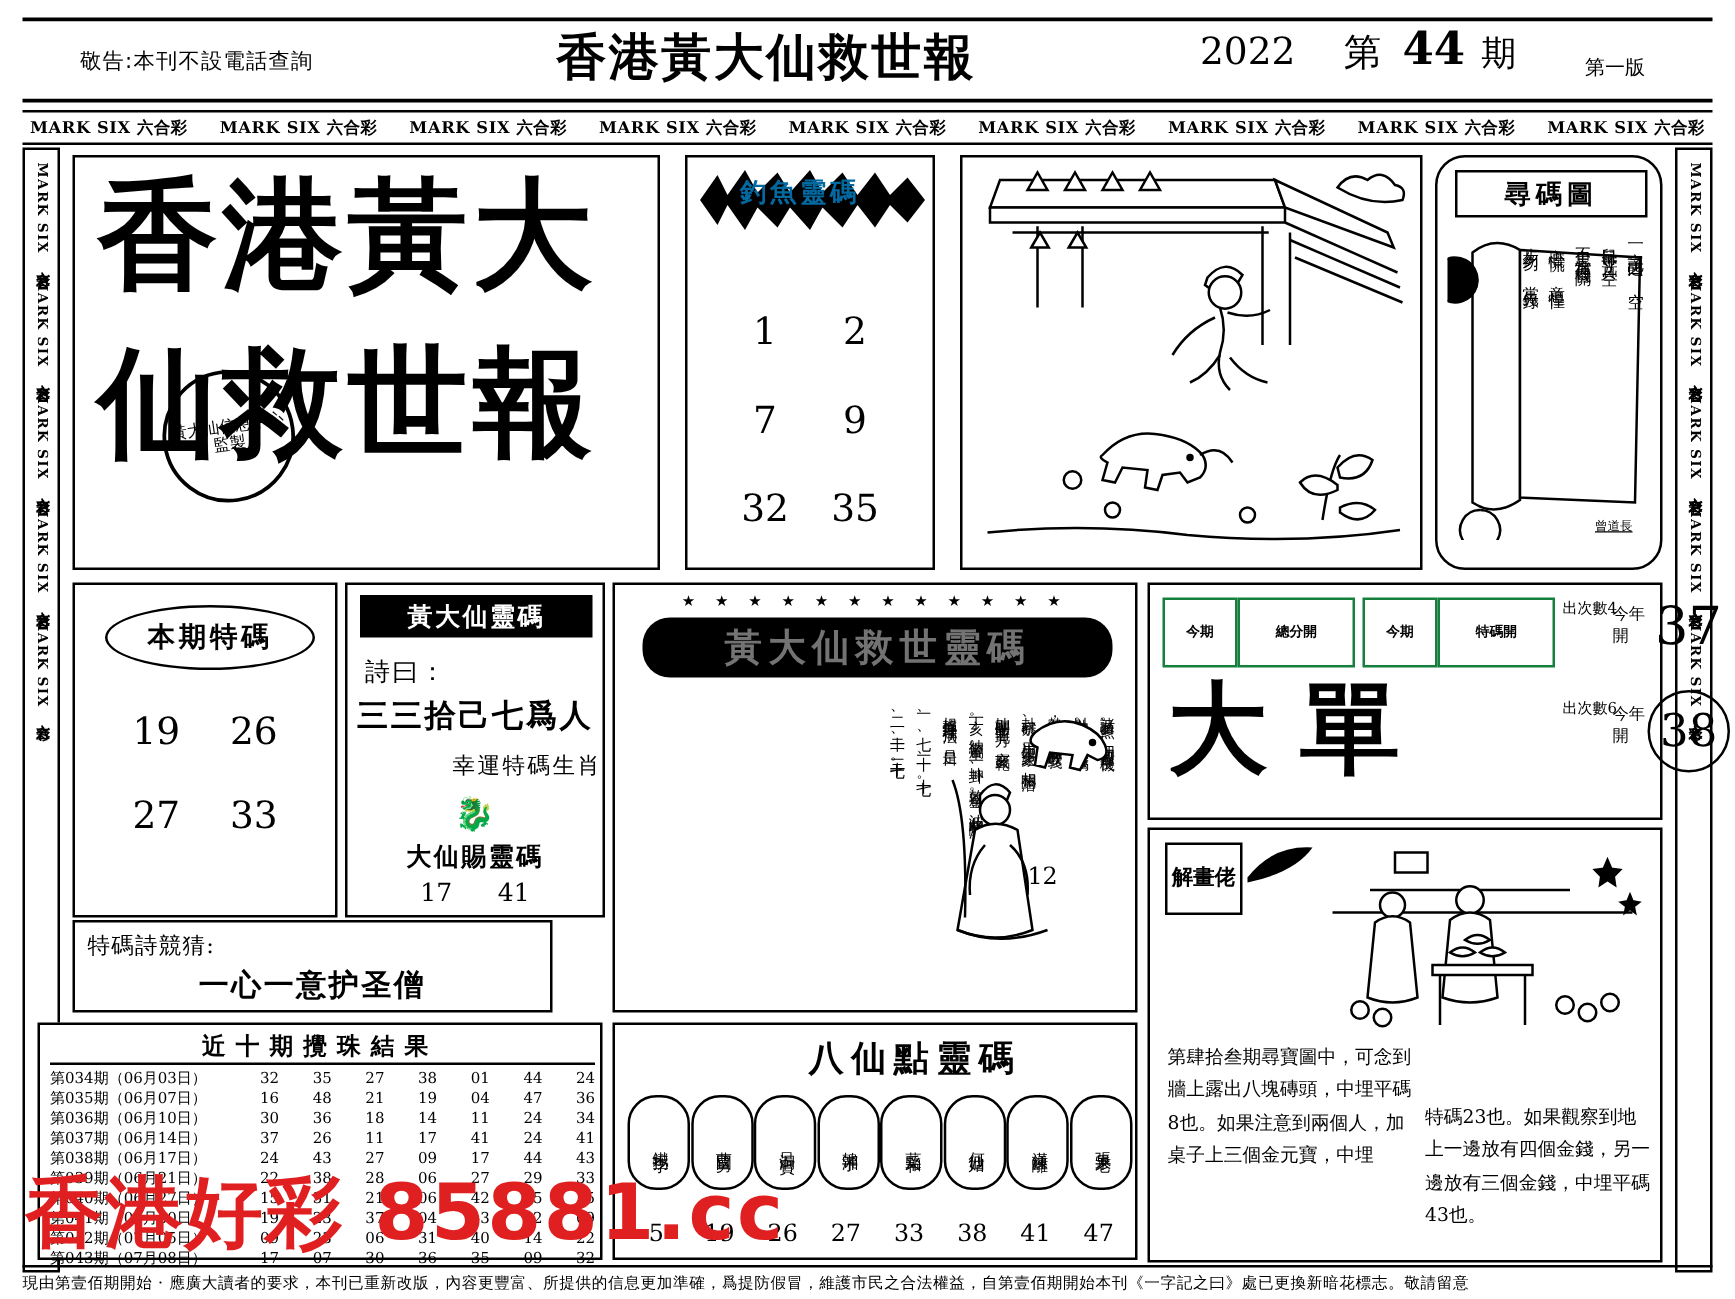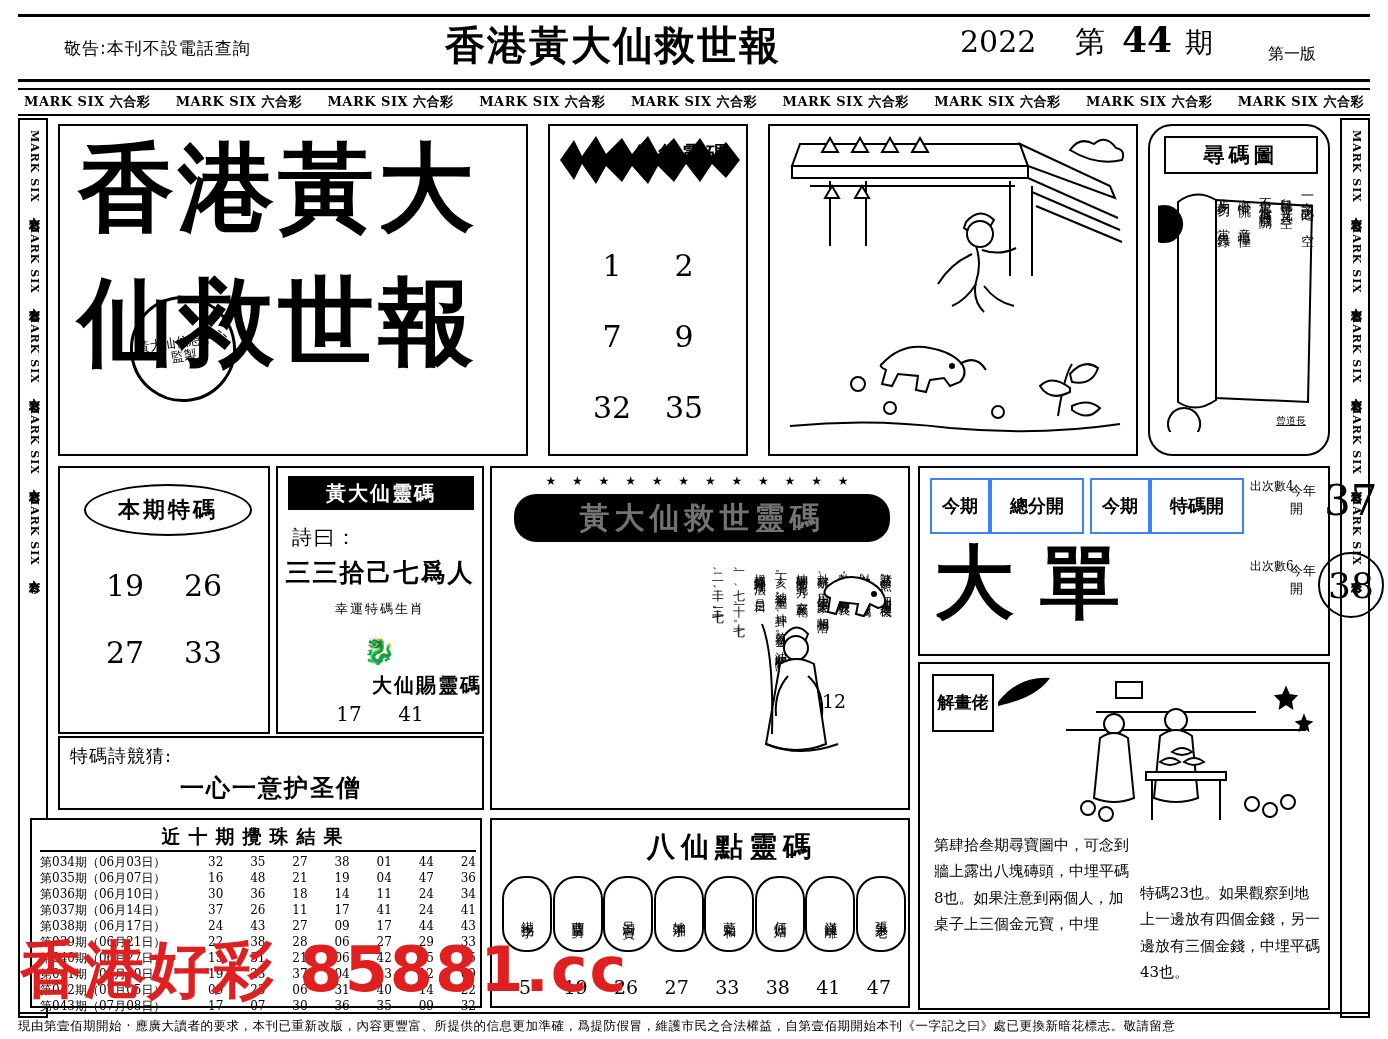--- a/index.html
+++ b/index.html
@@ -31,21 +31,21 @@
   
   .logobox{left:58px;top:124px;width:470px;height:332px;}
   .logo-l1{position:absolute;left:18px;top:14px;font-size:96px;font-weight:bold;font-family:"DejaVu Serif",serif;letter-spacing:4px;line-height:1;}
   .logo-l2{position:absolute;left:18px;top:148px;font-size:96px;font-weight:bold;font-family:"DejaVu Serif",serif;letter-spacing:4px;line-height:1;}
   .seal{position:absolute;left:70px;top:170px;width:100px;height:100px;border:3px solid #000;border-radius:50%;transform:rotate(-8deg);display:flex;align-items:center;justify-content:center;}
   .seal span{font-size:13px;line-height:1.05;text-align:center;font-family:"DejaVu Serif",serif;}
 
   
   .luckybox{left:548px;top:124px;width:200px;height:332px;}
   .burst{position:absolute;left:10px;top:8px;width:180px;height:52px;}
-  .burst-txt{position:absolute;left:0;top:14px;width:180px;text-align:right;font-size:21px;font-weight:bold;color:#000000;letter-spacing:3px;font-family:"DejaVu Serif",serif;}
+  .burst-txt{position:absolute;left:0;top:14px;width:180px;text-align:center;font-size:21px;font-weight:bold;color:#0369a1;letter-spacing:3px;font-family:"DejaVu Serif",serif;}
   .lnums{position:absolute;left:0;top:104px;width:100%;}
   .lrow{display:flex;justify-content:space-around;font-size:30px;font-family:"DejaVu Serif",serif;padding:18px 26px;}
 
   
   .picbox{left:768px;top:124px;width:370px;height:332px;overflow:hidden;}
 
   
   .xunbox{left:1148px;top:124px;width:182px;height:332px;border-radius:24px;}
   .xun-title{position:absolute;left:14px;top:10px;width:150px;height:34px;border:2px solid #000;display:flex;align-items:center;justify-content:center;font-size:21px;font-weight:bold;letter-spacing:4px;font-family:"DejaVu Serif",serif;}
   .scroll-poem{position:absolute;right:12px;top:62px;height:230px;display:flex;flex-direction:row-reverse;gap:3px;}
@@ -55,41 +55,41 @@
   .tema{left:58px;top:466px;width:212px;height:268px;}
   .oval{position:absolute;left:24px;top:16px;width:164px;height:48px;border:2px solid #000;border-radius:50%;display:flex;align-items:center;justify-content:center;font-size:22px;font-weight:bold;letter-spacing:3px;font-family:"DejaVu Serif",serif;}
   .temanums{position:absolute;left:0;top:84px;width:100%;}
   .temarow{display:flex;justify-content:space-around;font-size:30px;padding:16px 26px;font-family:"DejaVu Serif",serif;}
 
   
   .shibox{left:276px;top:466px;width:208px;height:268px;}
   .shi-banner{position:absolute;left:10px;top:8px;width:186px;height:34px;background:#000;color:#fff;display:flex;align-items:center;justify-content:center;font-size:20px;font-weight:bold;letter-spacing:2px;font-family:"DejaVu Serif",serif;}
   .shi-label{position:absolute;left:14px;top:56px;font-size:20px;font-family:"DejaVu Serif",serif;letter-spacing:2px;}
   .shi-line{position:absolute;left:0;top:88px;width:100%;text-align:center;font-size:25px;font-weight:bold;font-family:"DejaVu Serif",serif;letter-spacing:2px;}
-  .shi-sub{position:absolute;left:0;top:132px;width:100%;text-align:center;font-size:13px;font-family:Liberation Sans, sans-serif;letter-spacing:2px;}
+  .shi-sub{position:absolute;left:0;top:132px;width:100%;text-align:right;font-size:18px;font-family:Liberation Sans, sans-serif;letter-spacing:2px;}
   .shi-drg{position:absolute;left:0;top:168px;width:100%;text-align:center;font-size:26px;}
-  .shi-gift{position:absolute;left:0;top:204px;width:100%;text-align:right;font-size:20px;font-weight:bold;font-family:"DejaVu Serif",serif;letter-spacing:2px;}
+  .shi-gift{position:absolute;left:0;top:204px;width:100%;text-align:center;font-size:20px;font-weight:bold;font-family:"DejaVu Serif",serif;letter-spacing:2px;}
   .shi-gnums{position:absolute;left:0;top:234px;width:100%;display:flex;justify-content:space-around;padding:0 40px;box-sizing:border-box;font-size:20px;font-family:"DejaVu Serif",serif;}
 
   
-  .guess{left:58px;top:736px;width:426px;height:74px;border:2px solid #000;}
+  .guess{left:58px;top:736px;width:384px;height:74px;border:2px solid #000;}
   .guess-label{position:absolute;left:10px;top:6px;font-size:18px;font-family:"DejaVu Serif",serif;letter-spacing:1px;}
   .guess-line{position:absolute;left:0;top:34px;width:100%;text-align:center;font-size:24px;font-weight:bold;font-family:"DejaVu Serif",serif;letter-spacing:2px;}
 
   
   .lingma{left:490px;top:466px;width:420px;height:344px;}
   .stars{position:absolute;left:0;top:6px;width:100%;text-align:center;font-size:12px;letter-spacing:6px;}
   .lingma-banner{position:absolute;left:22px;top:26px;width:376px;height:48px;background:#000;color:#737373;border-radius:22px;display:flex;align-items:center;justify-content:center;font-size:30px;font-weight:bold;letter-spacing:5px;font-family:"DejaVu Serif",serif;}
   .vpoem{position:absolute;top:96px;right:14px;height:228px;display:flex;flex-direction:row-reverse;gap:4px;}
   .vpoem span{writing-mode:vertical-rl;text-orientation:upright;font-size:12px;letter-spacing:2px;font-family:"DejaVu Serif",serif;}
   .lm-num{position:absolute;left:330px;top:222px;font-size:19px;font-family:"DejaVu Serif",serif;}
 
   
   .stats{left:918px;top:466px;width:412px;height:190px;}
-  .tagbox{position:absolute;width:56px;height:52px;border:2px solid #3b82f6;display:flex;align-items:center;justify-content:center;font-size:18px;font-weight:bold;line-height:1.05;text-align:center;font-family:"DejaVu Serif",serif;}
+  .tagbox{position:absolute;width:56px;height:52px;border:2px solid #15803d;display:flex;align-items:center;justify-content:center;font-size:11px;font-weight:bold;line-height:1.05;text-align:center;font-family:"DejaVu Serif",serif;}
   .tag1{left:10px;top:10px;}
   .tag2{left:70px;top:10px;width:90px;}
   .tag3{left:170px;top:10px;}
   .tag4{left:230px;top:10px;width:90px;}
   .cnt{position:absolute;font-size:12px;line-height:1.15;font-family:"DejaVu Serif",serif;text-align:center;}
   .cnt1{left:330px;top:12px;}
   .cnt2{left:330px;top:92px;}
   .cyr{position:absolute;font-size:13px;font-family:"DejaVu Serif",serif;}
   .cyr1{left:370px;top:14px;}
   .cyr2{left:370px;top:94px;}

